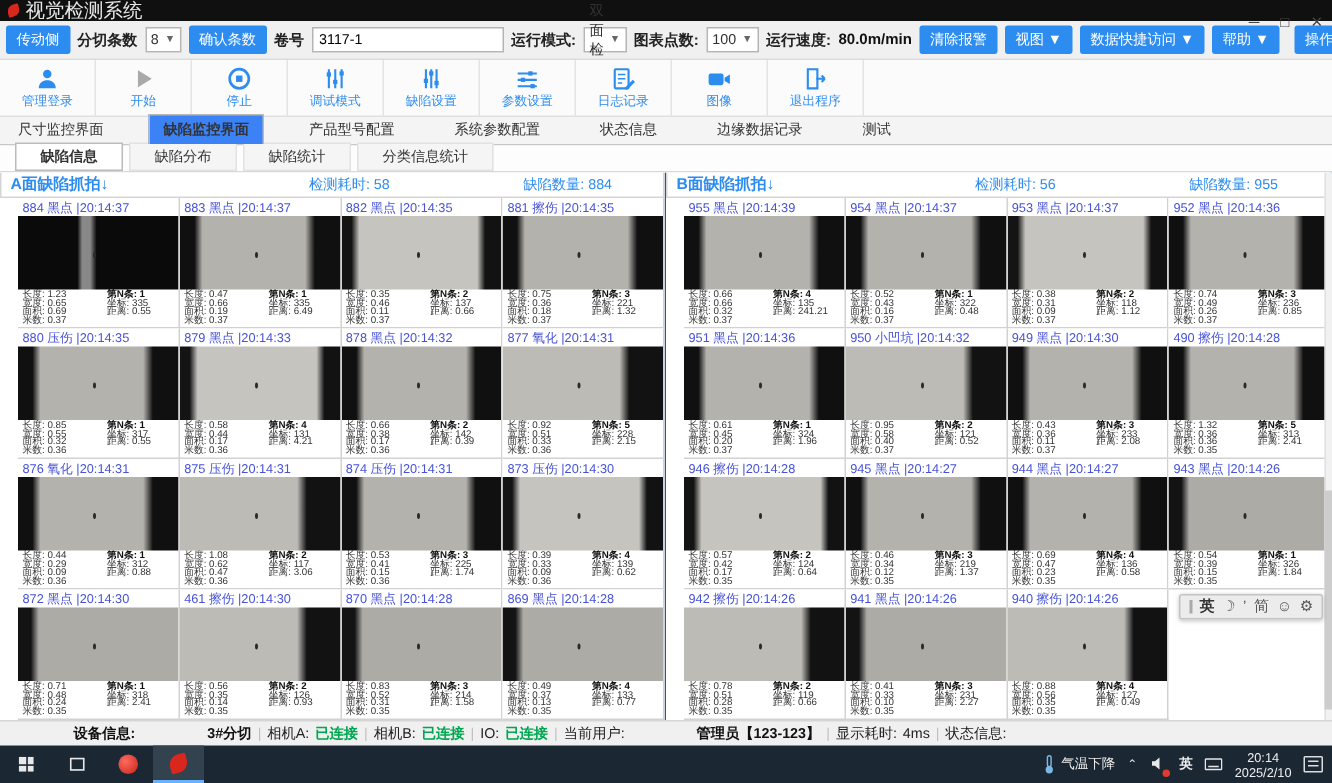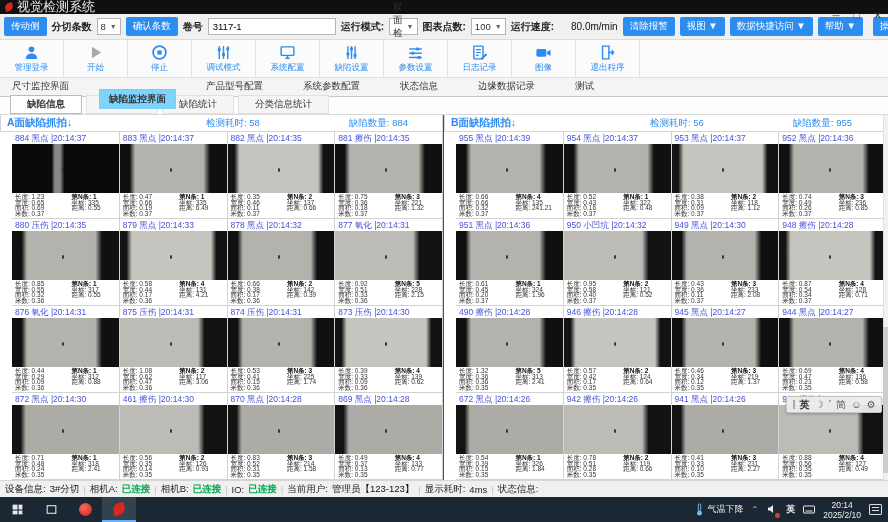--- a/index.html
+++ b/index.html
@@ -15,31 +15,31 @@
   .titlebar .title { color:#e8e8e8; font-size:13px; }
   .win-controls { position:absolute; top:11px; right:6px; display:flex; gap:14px; color:#444; font-size:10px; z-index:30; }
   .win-controls span { cursor:default; line-height:10px; }
   
   .toolbar1 { height:26px; background:#f0f0f0; border-bottom:1px solid #dcdcdc; display:flex; align-items:center; gap:5px; padding:0 4px; flex:none; }
   .btn-blue { background:#2d8cf0; color:#fff; font-size:9.5px; padding:3px 7px; border-radius:2px; white-space:nowrap; cursor:pointer; }
   .tb-label { font-size:10px; color:#222; font-weight:bold; white-space:nowrap; }
   .sel { background:#fff; border:1px solid #b5b5b5; height:17px; display:flex; align-items:center; justify-content:space-between; font-size:9.5px; padding:0 3px; color:#333; }
   .sel .caret { color:#666; font-size:7px; margin-left:4px; }
   .tb-input { width:128px; height:17px; border:1px solid #b5b5b5; font-size:9.5px; padding:0 4px; font-family:"Liberation Sans",sans-serif; }
-  .tb-value { font-size:10px; font-weight:normal; color:#111; white-space:nowrap;margin-left:12px; }
+  .tb-value { font-size:10px; font-weight:bold; color:#111; white-space:nowrap; }
   .spacer { flex:1; }
   
   .toolbar2 { height:38px; background:#fbfbfb; border-bottom:1px solid #e0e0e0; display:flex; align-items:stretch; flex:none; }
   .tool-btn { width:64px; display:flex; flex-direction:column; align-items:center; justify-content:center; gap:1px; border-right:1px solid #e4e4e4; cursor:pointer; }
   .tool-btn svg { width:17px; height:17px; }
   .tool-btn .tlabel { font-size:8.5px; color:#2d8cf0; white-space:nowrap; }
   
   .tabs { height:19px; background:#f4f4f4; display:flex; align-items:flex-end; padding:0 2px; border-bottom:1px solid #c8c8c8; flex:none;gap:20px; }
   .tab { font-size:9.5px; padding:3px 9px 3px; color:#333; border:1px solid transparent; border-bottom:none; cursor:pointer; white-space:nowrap; }
-  .tab.active { background:#7dd3fc; border-color:#b9b9b9; font-weight:bold; position:relative; top:13px;text-align:right; }
+  .tab.active { background:#3b82f6; border-color:#b9b9b9; font-weight:bold; position:relative; top:0;text-align:right; }
   .subtabs { height:18px; background:#fdfdfd; display:flex; align-items:flex-end; padding:0 10px; gap:4px; border-bottom:1px solid #d8d8d8; flex:none; }
   .subtab { font-size:9.5px; padding:2px 16px; color:#333; border:1px solid #e2e2e2; background:#f5f5f5; cursor:pointer; white-space:nowrap; }
   .subtab.active { background:#fff; font-weight:bold; border-color:#bbb; }
   
   .panels { flex:1; display:flex; position:relative; background:#fff; overflow:hidden; }
   .panel { width:444px; border-right:1px solid #1d4ed8; display:flex; flex-direction:column; }
   .panel:last-child { border-right:none; }
   .panel-header { height:17px; display:flex; align-items:center; border:1px solid #d5d5d5; border-top:none; padding:0 6px; background:#fff; flex:none; }
   .panel-title { color:#2d8cf0; font-weight:bold; font-size:10.5px; }
   .ph-mid, .ph-right { color:#2d8cf0; font-size:9.5px; }
@@ -60,21 +60,21 @@
   .ci-col span { font-size:6.5px; line-height:5.8px; color:#333; white-space:nowrap; }
   .ci-b { font-weight:bold; color:#111 !important; }
   .vscroll { position:absolute; right:0; top:0; bottom:0; width:5px; background:#f1f1f1; border-left:1px solid #e0e0e0; }
   .vscroll .thumb { position:absolute; right:0; width:5px; top:58%; height:40%; background:#cdcdcd; }
   
   .ime-bar { position:absolute; left:786px; top:396px; width:96px; height:17px; background:rgba(235,235,235,.96); border:1px solid #c3c3c3; border-radius:2px; display:flex; align-items:center; justify-content:space-around; padding:0 3px; z-index:20; box-shadow:0 1px 3px rgba(0,0,0,.25); }
   .ime-bar span { font-size:10px; color:#555; line-height:15px; cursor:pointer; }
   .ime-grip { width:2px; height:9px; border-left:1px solid #aaa; border-right:1px solid #aaa; }
   
   .statusbar { height:17px; background:#f0f0f0; border-top:1px solid #d5d5d5; display:flex; align-items:center; padding:0 5px; gap:4px; font-size:9.5px; flex:none; white-space:nowrap; }
-  .sb-b { font-weight:normal; color:#111; }
+  .sb-b { font-weight:bold; color:#111;margin-left:44px; }
   .sb-green { color:#00a650; font-weight:bold; }
   .sb-sep { color:#c0c0c0; }
   
   .taskbar { height:25px; background:#1b2733; display:flex; align-items:stretch; flex:none; color:#eee; }
   .tb-icon { width:34px; display:flex; align-items:center; justify-content:center; cursor:pointer; }
   .tb-icon.active { background:#33424f; border-bottom:2px solid #66b2ff; }
   .tb-icon svg { width:13px; height:13px; }
   .red-dot { width:13px; height:13px; border-radius:50%; background:radial-gradient(circle at 35% 35%, #ff6a5e, #c62318); }
   .red-logo { width:12px; height:12px; background:#d8281e; border-radius:60% 10% 60% 10%; transform:rotate(-15deg); }
   .tray { margin-left:auto; display:flex; align-items:center; gap:8px; padding:0 6px; font-size:9px; }
@@ -162,27 +162,20 @@
           <g fill="#2d8cf0">
             <rect x="4" y="6" width="4" height="4"></rect>
             <rect x="10" y="13" width="4" height="4"></rect>
             <rect x="16" y="5" width="4" height="4"></rect>
           </g>
         </svg>
         <span class="tlabel">调试模式</span>
       </div>
       <div class="tool-btn">
         <svg viewBox="0 0 24 24">
-          <rect x="3" y="4" width="18" height="12" rx="1" fill="none" stroke="#2d8cf0" stroke-width="2"></rect>
-          <path d="M9 20h6M12 16v4" stroke="#2d8cf0" stroke-width="2" fill="none"></path>
-        </svg>
-        <span class="tlabel">系统配置</span>
-      </div>
-      <div class="tool-btn">
-        <svg viewBox="0 0 24 24">
           <g stroke="#2d8cf0" stroke-width="2">
             <line x1="7" y1="3" x2="7" y2="21"></line>
             <line x1="12" y1="3" x2="12" y2="21"></line>
             <line x1="17" y1="3" x2="17" y2="21"></line>
           </g>
           <g fill="#2d8cf0">
             <rect x="5" y="12" width="4" height="4"></rect>
             <rect x="10" y="5" width="4" height="4"></rect>
             <rect x="15" y="14" width="4" height="4"></rect>
           </g>
@@ -653,37 +646,20 @@
                 <span>米数: 0.37</span>
               </div>
               <div class="ci-col">
                 <span class="ci-b">第N条: 3</span>
                 <span>坐标: 233</span>
                 <span>距离: 2.08</span>
               </div>
             </div>
           </div>
           <div class="cell">
-            <div class="cell-head">948 擦伤 |20:14:28</div>
-            <div class="cell-img v2"></div>
-            <div class="cell-info">
-              <div class="ci-col">
-                <span>长度: 0.87</span>
-                <span>宽度: 0.54</span>
-                <span>面积: 0.34</span>
-                <span>米数: 0.37</span>
-              </div>
-              <div class="ci-col">
-                <span class="ci-b">第N条: 4</span>
-                <span>坐标: 128</span>
-                <span>距离: 0.71</span>
-              </div>
-            </div>
-          </div>
-          <div class="cell">
             <div class="cell-head">490 擦伤 |20:14:28</div>
             <div class="cell-img v1"></div>
             <div class="cell-info">
               <div class="ci-col">
                 <span>长度: 1.32</span>
                 <span>宽度: 0.36</span>
                 <span>面积: 0.36</span>
                 <span>米数: 0.35</span>
               </div>
               <div class="ci-col">
@@ -738,21 +714,21 @@
                 <span>米数: 0.35</span>
               </div>
               <div class="ci-col">
                 <span class="ci-b">第N条: 4</span>
                 <span>坐标: 136</span>
                 <span>距离: 0.58</span>
               </div>
             </div>
           </div>
           <div class="cell">
-            <div class="cell-head">672 黑点 |20:14:26</div>
+            <div class="cell-head">943 黑点 |20:14:26</div>
             <div class="cell-img v4"></div>
             <div class="cell-info">
               <div class="ci-col">
                 <span>长度: 0.54</span>
                 <span>宽度: 0.39</span>
                 <span>面积: 0.15</span>
                 <span>米数: 0.35</span>
               </div>
               <div class="ci-col">
                 <span class="ci-b">第N条: 1</span>

